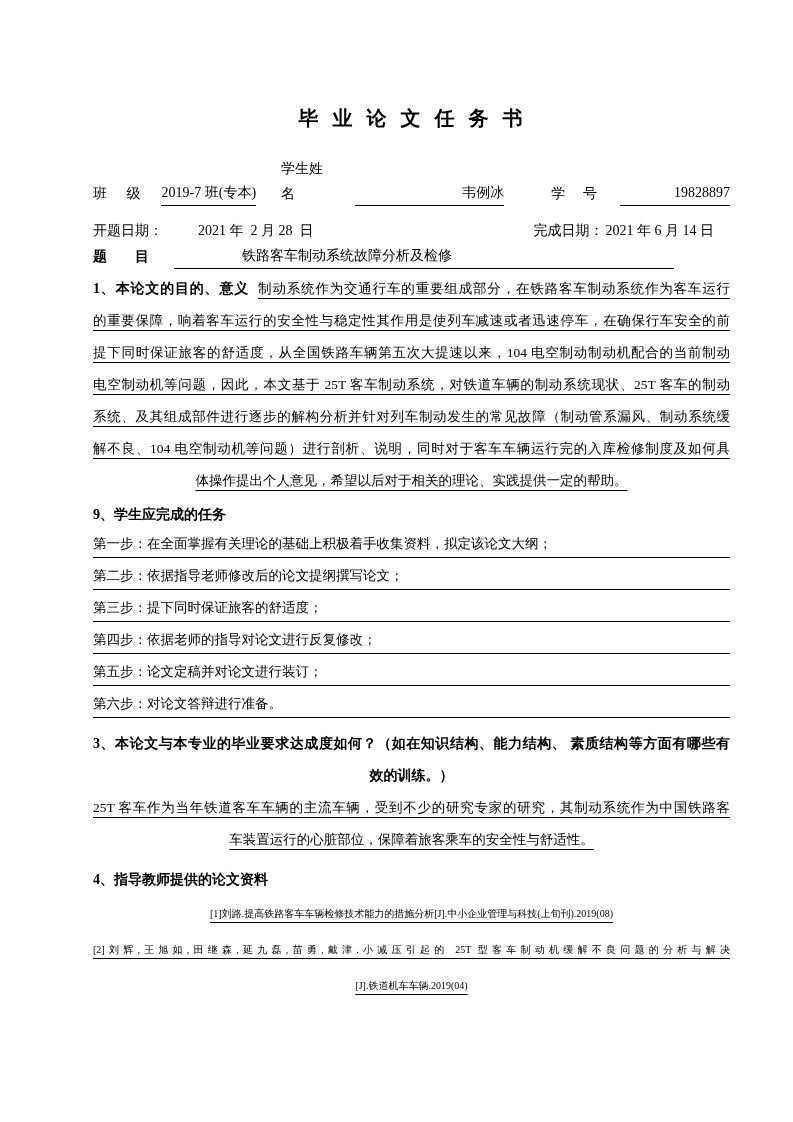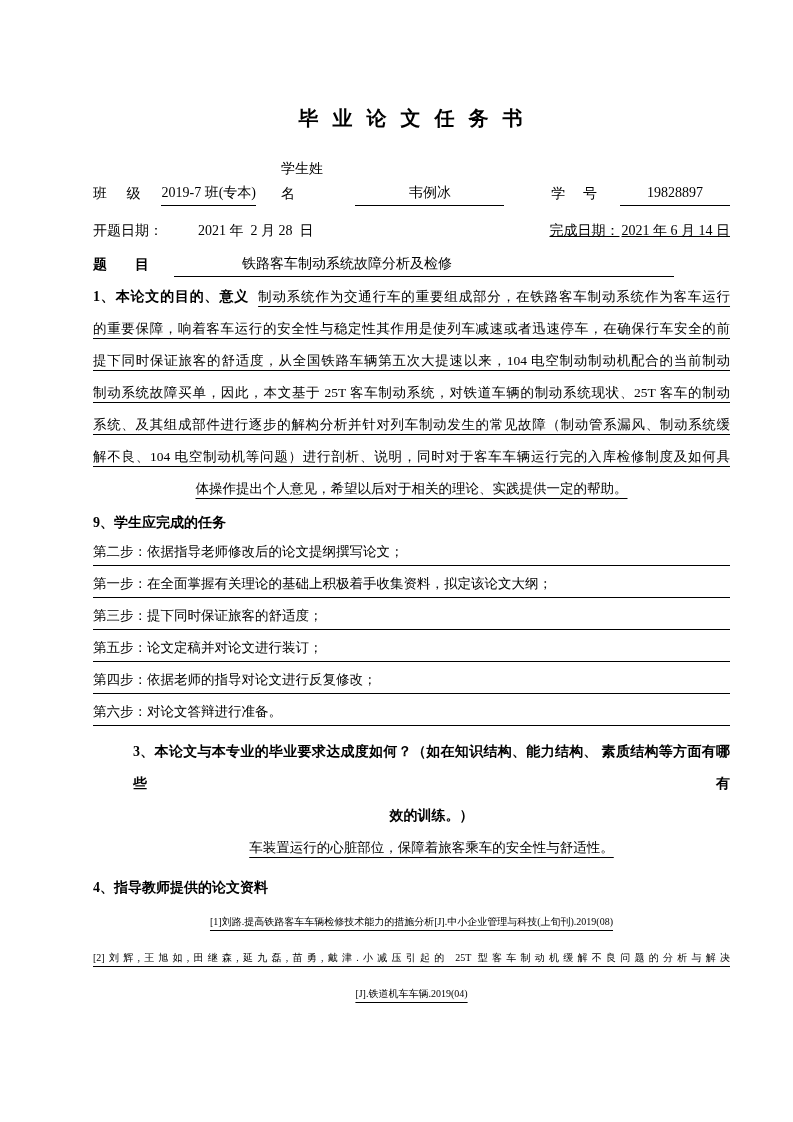--- a/index.html
+++ b/index.html
@@ -26,35 +26,35 @@
     letter-spacing: 2px;
     word-spacing: 5px;
     line-height: 28px;
   }
   .row { display: flex; align-items: flex-end; font-size: 14px; gap: 19px; }
   .fields-row { margin-top: 24px; line-height: 25px; }
   .spread { display: inline-block; text-align: justify; text-align-last: justify; }
   .w56 { width: 56px; } .w54 { width: 54px; }
   .ufield {
     border-bottom: 1px solid #000;
-    text-align: center;
+    text-align: right;
     white-space: nowrap;
     box-sizing: border-box;
   }
   .f-class { width: 112px; margin-left: 2px; }
   .lbl-name { margin-left: 6px; }
   .f-name  { width: 176px; margin-left: 8px; }
   .lbl-id  { margin-left: 28px; }
   .f-id    { width: 130px; margin-left: 4px; }
   .dates-row { margin-top: 12px; line-height: 25px; }
   .pre { white-space: pre-wrap; }
   .open-value { margin-left: 16px; }
-  .finish-group { margin-left: auto; display: flex; text-decoration: underline; }
+  .finish-group { margin-left: auto; margin-right: 16px; display: flex; }
   .finish-value { margin-left: 2px; }
-  .topic-row { margin-top: 8px; line-height: 25px; }
+  .topic-row { margin-top: 0; line-height: 25px; }
   .topic-field {
     width: 500px;
     margin-left: 6px;
     border-bottom: 1px solid #000;
     padding-left: 68px;
     text-align: left;
     white-space: nowrap;
     box-sizing: border-box;
   }
   .para { font-size: 13.5px; }
@@ -81,21 +81,21 @@
   .steps { margin-top: 0; }
   .step {
     font-size: 13.5px;
     line-height: 26px;
     height: 26px;
     border-bottom: 1px solid #000;
     margin-bottom: 5px;
     white-space: nowrap;
     overflow: hidden;
   }
-  .s3 { margin-top: 10px; margin-left: 40px; }
+  .s3 { margin-top: 10px; }
   .s3-heading-line { font-weight: bold; font-size: 14px; }
   .s4 { margin-top: 8px; }
   .refs { margin-top: 2px; }
   .ref { font-size: 10px; line-height: 32px; margin-bottom: 4px; }
 </style>
 </head>
 <body>
 
 <div class="page">
   <div class="content">
@@ -124,39 +124,40 @@
       <span class="spread w56 bold">题 目</span>
       <span class="topic-field">铁路客车制动系统故障分析及检修</span>
     </div>
 
     <div class="para s1">
       <div class="jline">
         <span class="bold s1-heading">1、本论文的目的、意义</span><span class="u">制动系统作为交通行车的重要组成部分，在铁路客车制动系统作为客车运行</span>
       </div>
       <div class="jline"><span class="u">的重要保障，响着客车运行的安全性与稳定性其作用是使列车减速或者迅速停车，在确保行车安全的前</span></div>
       <div class="jline"><span class="u">提下同时保证旅客的舒适度，从全国铁路车辆第五次大提速以来，104 电空制动制动机配合的当前制动</span></div>
-      <div class="jline"><span class="u">制动系统故障买单，因此，本文基于 25T 客车制动系统，对铁道车辆的制动系统现状、25T 客车的制动</span></div>
+      <div class="jline"><span class="u">电空制动机等问题，因此，本文基于 25T 客车制动系统，对铁道车辆的制动系统现状、25T 客车的制动</span></div>
       <div class="jline"><span class="u">系统、及其组成部件进行逐步的解构分析并针对列车制动发生的常见故障（制动管系漏风、制动系统缓</span></div>
       <div class="jline"><span class="u">解不良、104 电空制动机等问题）进行剖析、说明，同时对于客车车辆运行完的入库检修制度及如何具</span></div>
       <div class="lline"><span class="u">体操作提出个人意见，希望以后对于相关的理论、实践提供一定的帮助。</span></div>
     </div>
 
     <div class="sec-heading s2-heading">9、学生应完成的任务</div>
     <div class="steps">
+      <div class="step">第一步：在全面掌握有关理论的基础上积极着手收集资料，拟定该论文大纲；</div>
       <div class="step">第二步：依据指导老师修改后的论文提纲撰写论文；</div>
-      <div class="step">第一步：在全面掌握有关理论的基础上积极着手收集资料，拟定该论文大纲；</div>
       <div class="step">第三步：提下同时保证旅客的舒适度；</div>
+      <div class="step">第四步：依据老师的指导对论文进行反复修改；</div>
       <div class="step">第五步：论文定稿并对论文进行装订；</div>
-      <div class="step">第四步：依据老师的指导对论文进行反复修改；</div>
       <div class="step">第六步：对论文答辩进行准备。</div>
     </div>
 
     <div class="para s3">
       <div class="jline s3-heading-line">3、本论文与本专业的毕业要求达成度如何？（如在知识结构、能力结构、 素质结构等方面有哪些有</div>
       <div class="lline s3-heading-line">效的训练。）</div>
+      <div class="jline"><span class="u">25T 客车作为当年铁道客车车辆的主流车辆，受到不少的研究专家的研究，其制动系统作为中国铁路客</span></div>
       <div class="lline"><span class="u">车装置运行的心脏部位，保障着旅客乘车的安全性与舒适性。</span></div>
     </div>
 
     <div class="para s4">
       <div class="sec-heading">4、指导教师提供的论文资料</div>
       <div class="refs">
         <div class="ref lline"><span class="u">[1]刘路.提高铁路客车车辆检修技术能力的措施分析[J].中小企业管理与科技(上旬刊).2019(08)</span></div>
         <div class="ref jline"><span class="u">[2]刘辉,王旭如,田继森,延九磊,苗勇,戴津.小减压引起的 25T 型客车制动机缓解不良问题的分析与解决</span></div>
         <div class="ref lline"><span class="u">[J].铁道机车车辆.2019(04)</span></div>
       </div>

